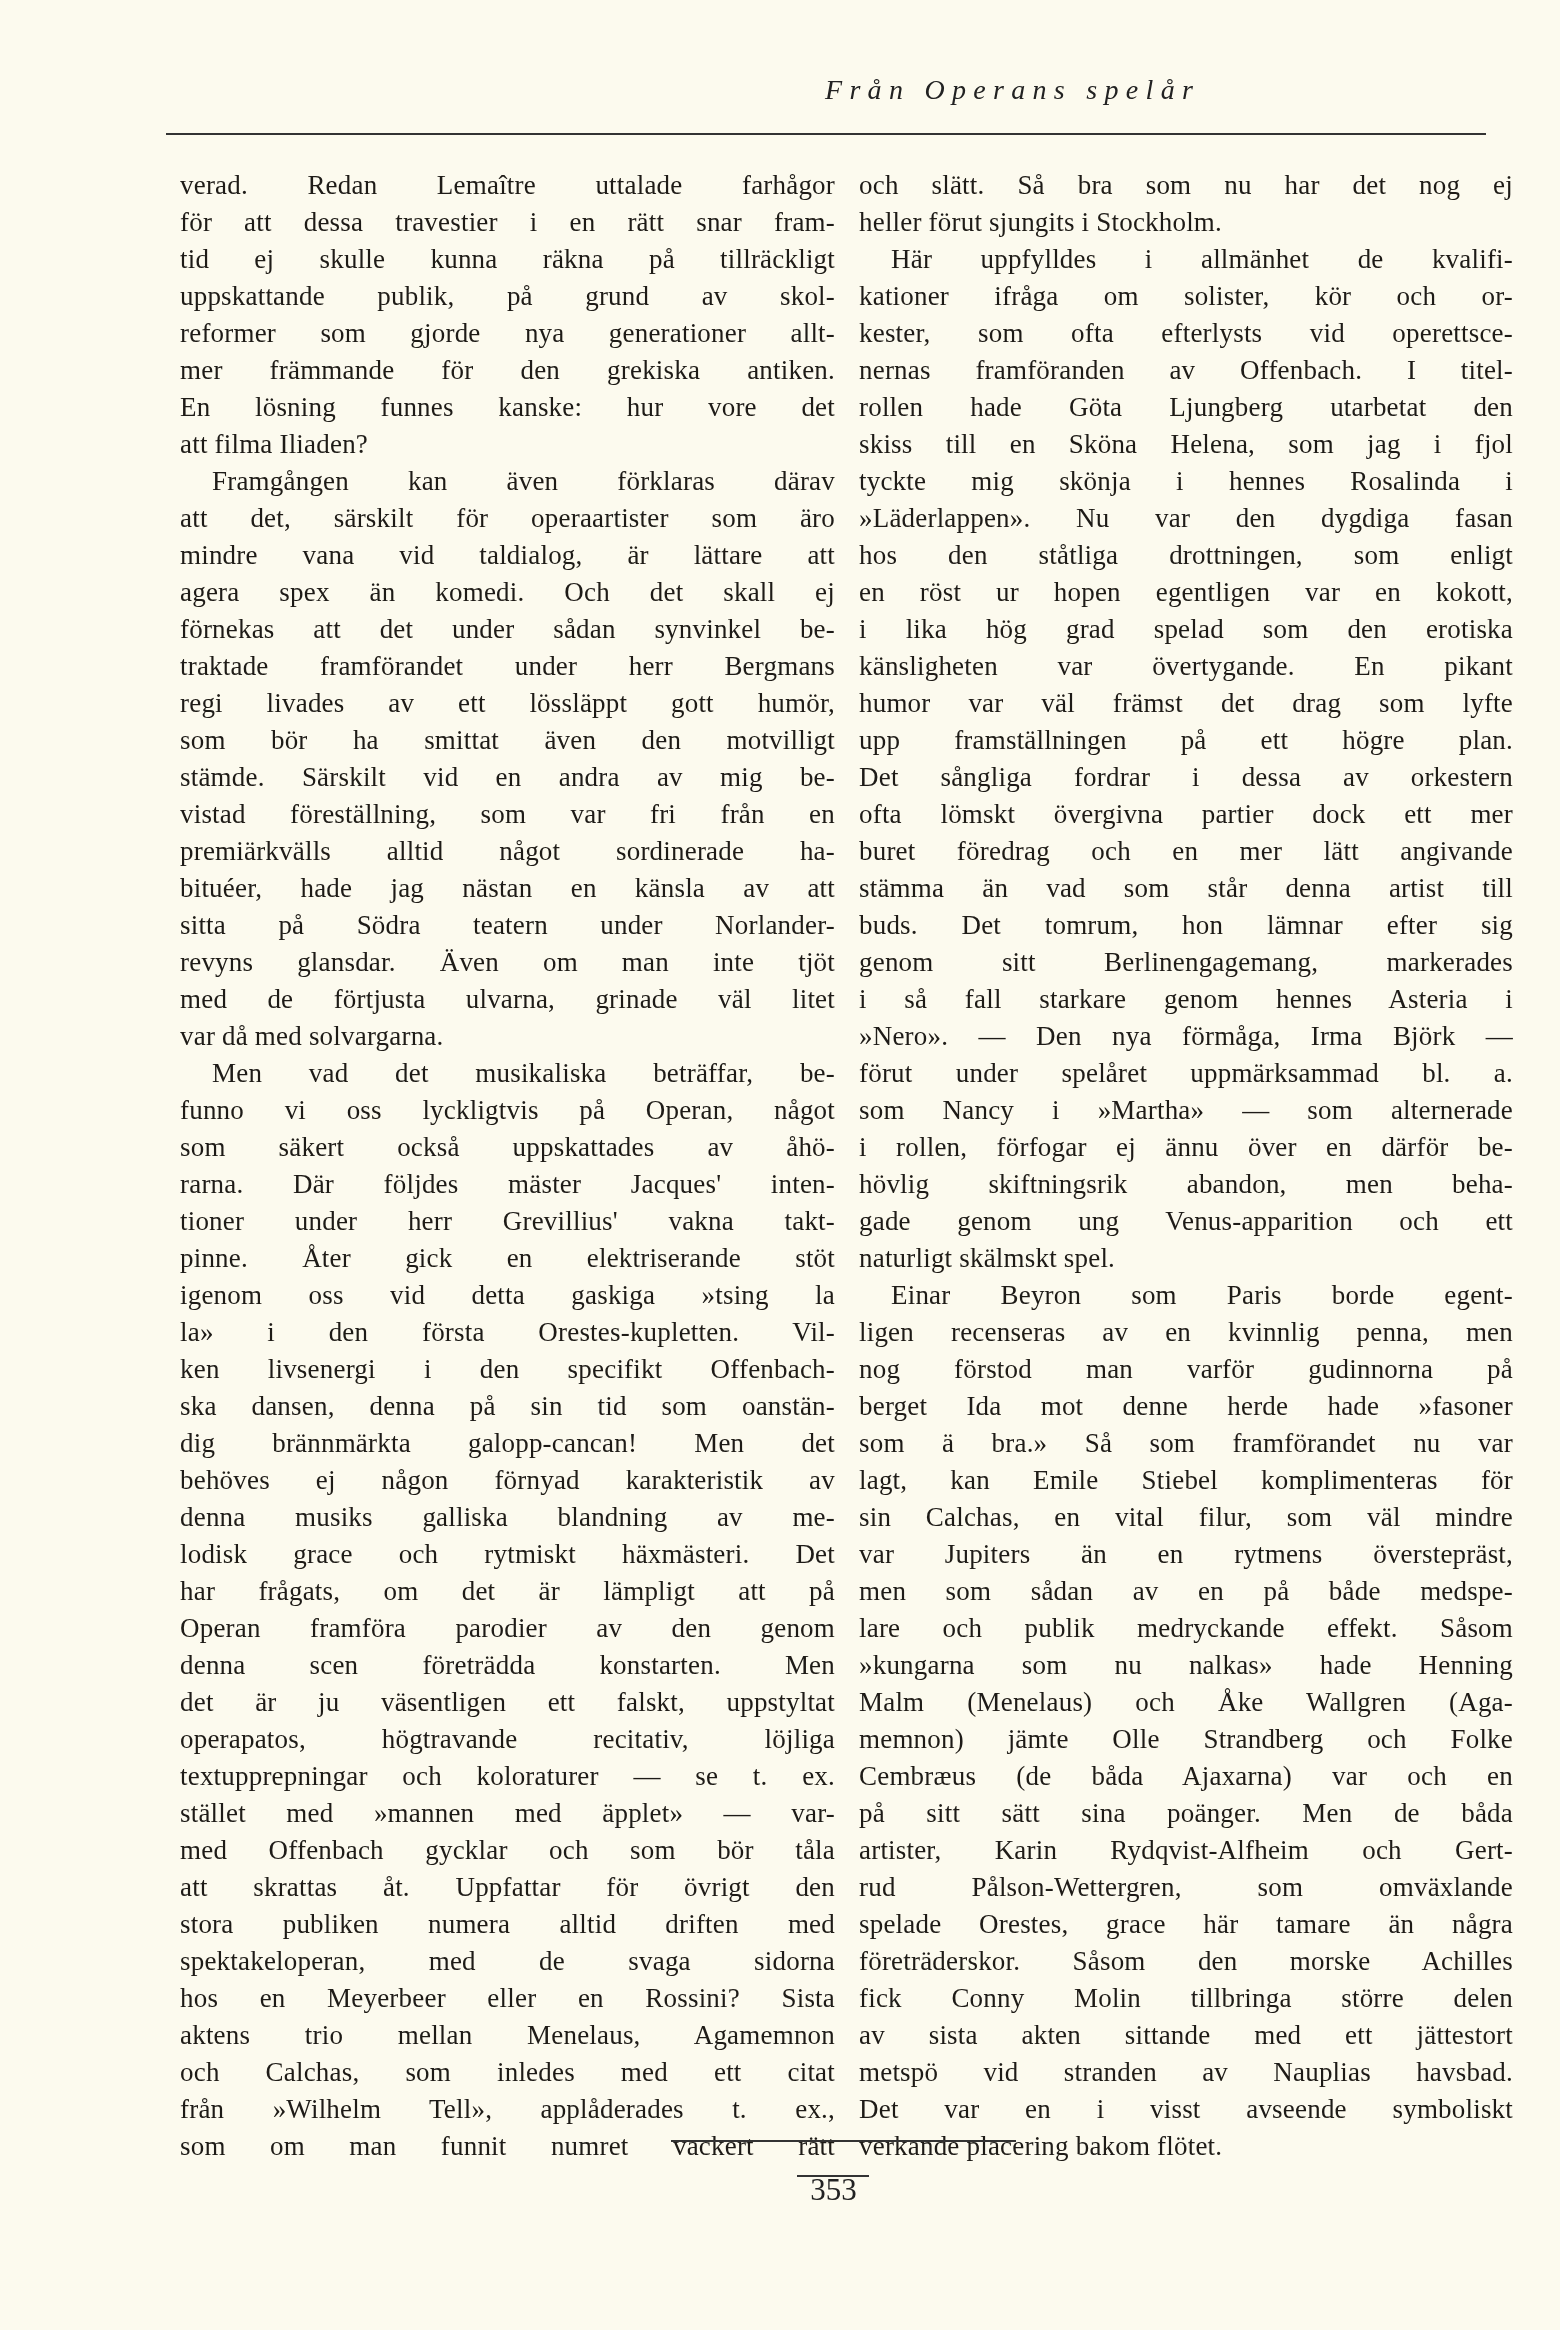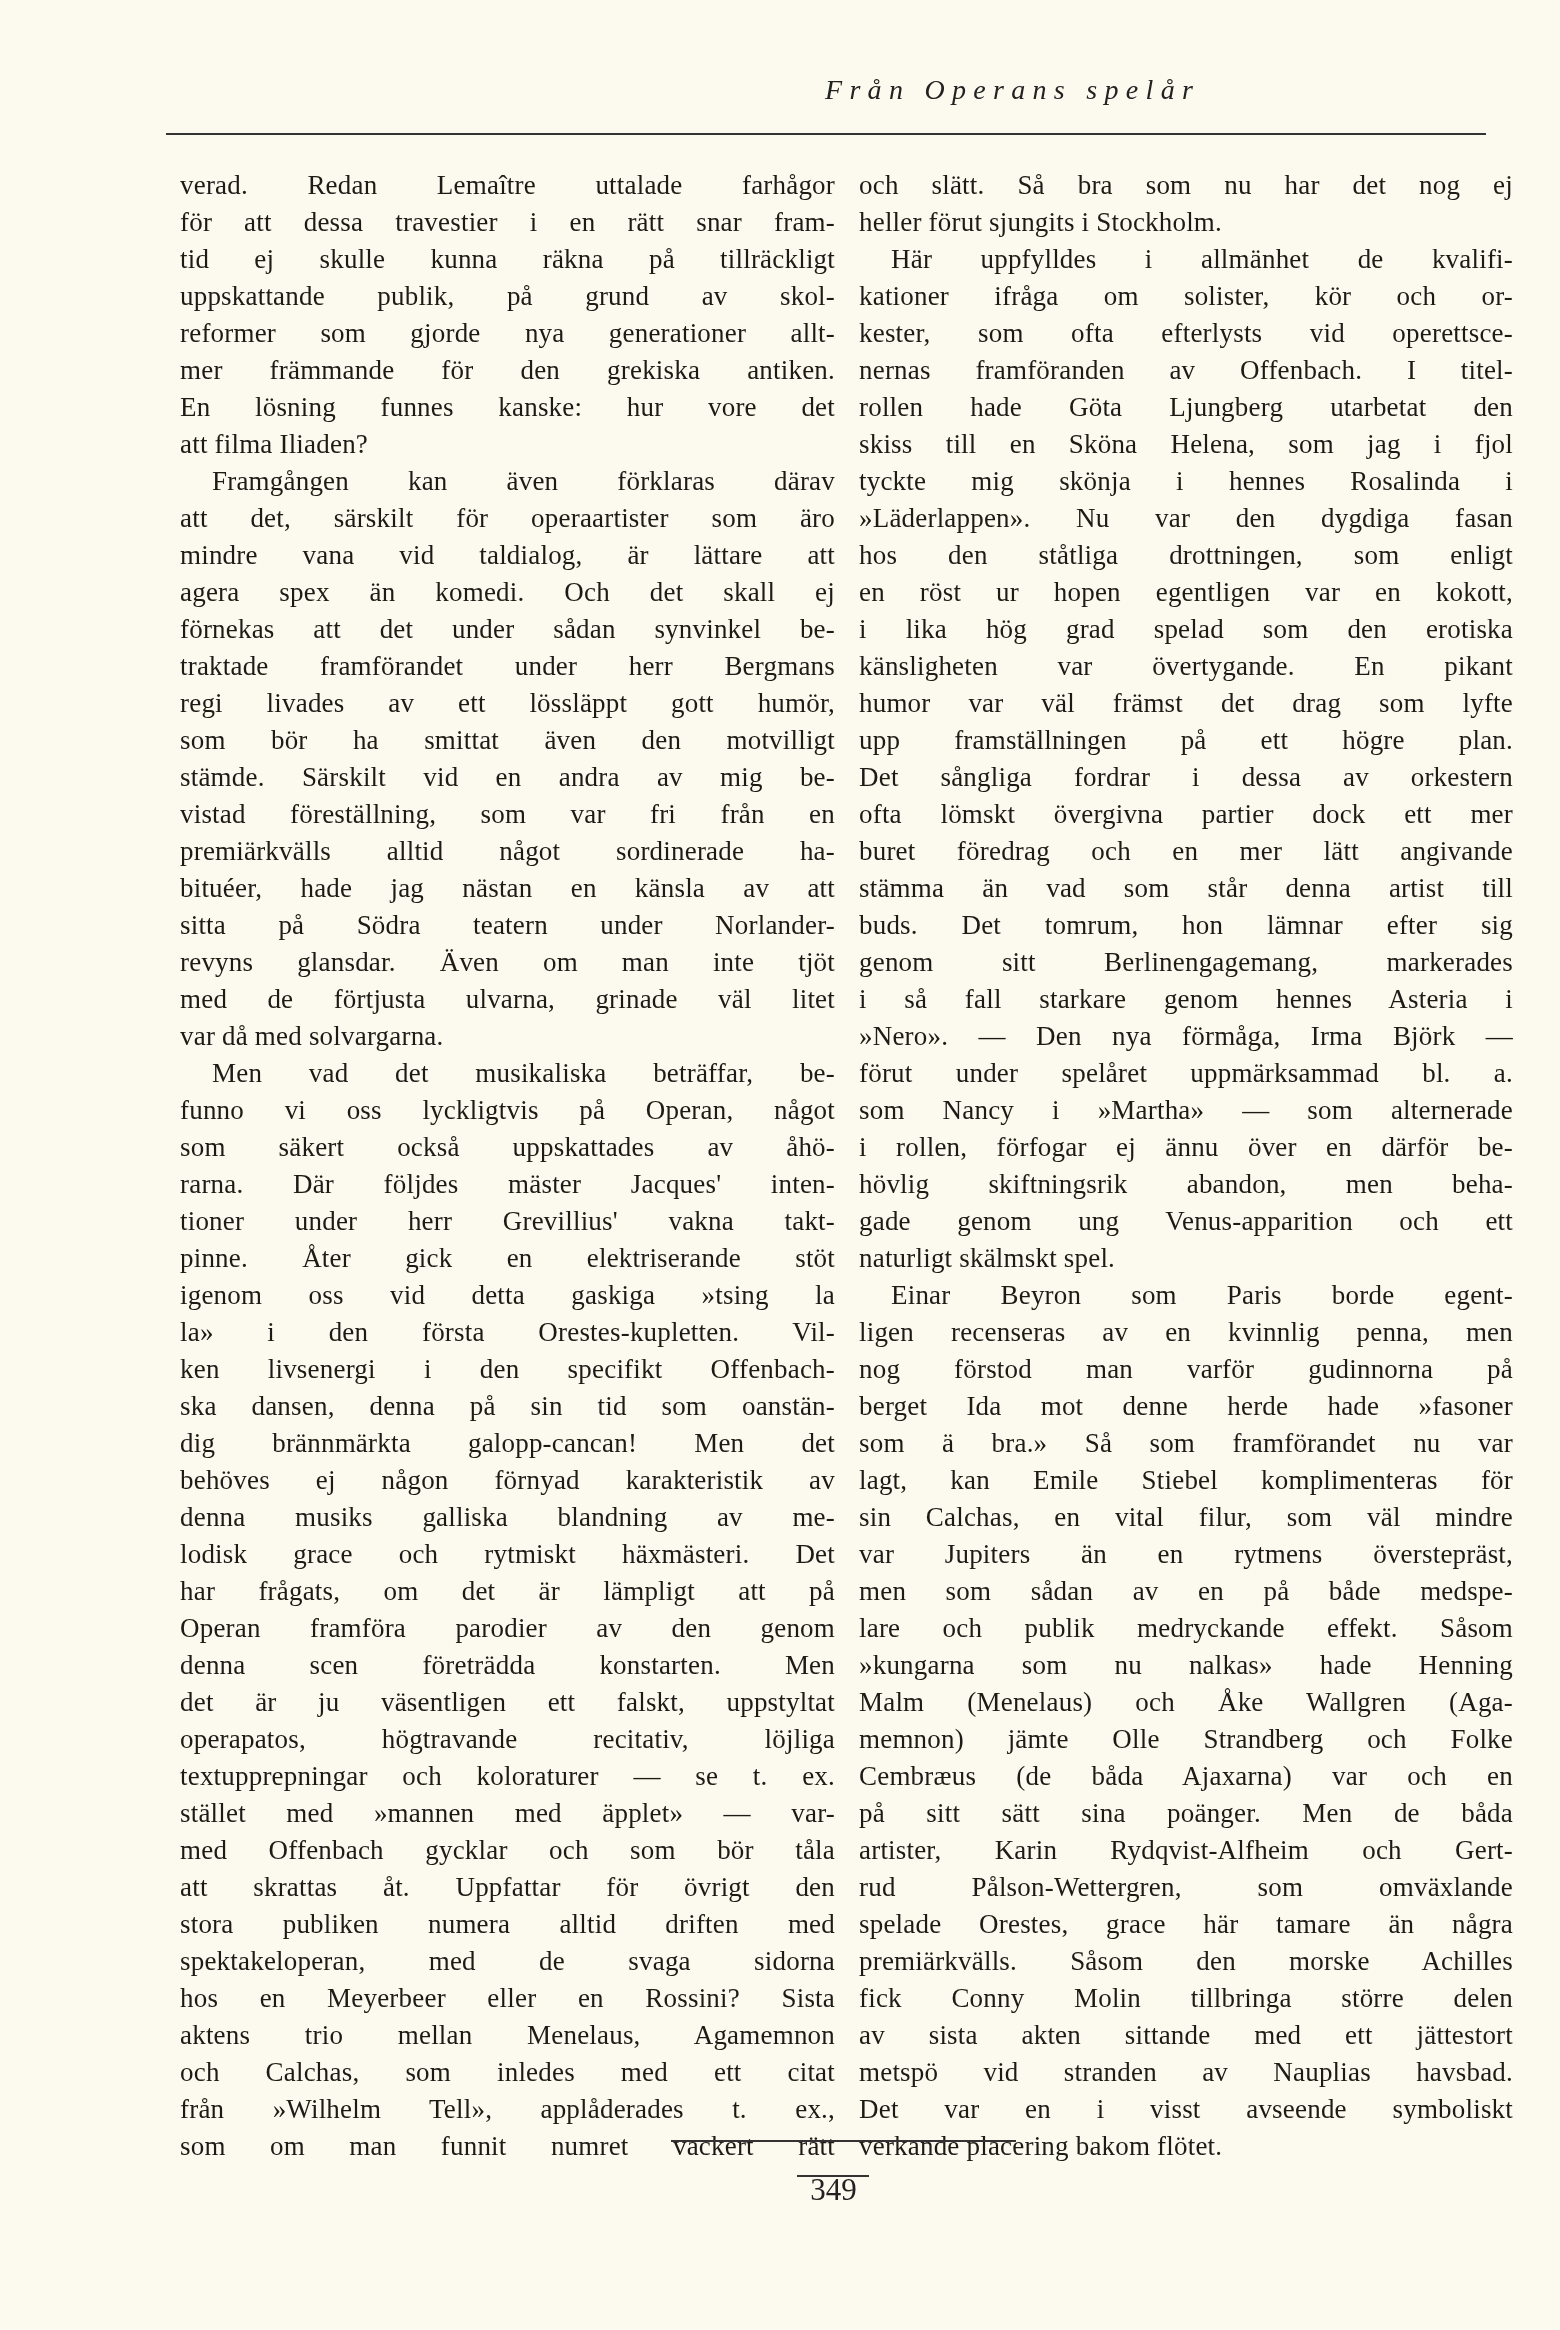--- a/index.html
+++ b/index.html
@@ -186,24 +186,24 @@
     <span class="line">men som sådan av en på både medspe-</span>
     <span class="line">lare och publik medryckande effekt. Såsom</span>
     <span class="line">»kungarna som nu nalkas» hade Henning</span>
     <span class="line">Malm (Menelaus) och Åke Wallgren (Aga-</span>
     <span class="line">memnon) jämte Olle Strandberg och Folke</span>
     <span class="line">Cembræus (de båda Ajaxarna) var och en</span>
     <span class="line">på sitt sätt sina poänger. Men de båda</span>
     <span class="line">artister, Karin Rydqvist-Alfheim och Gert-</span>
     <span class="line">rud Pålson-Wettergren, som omväxlande</span>
     <span class="line">spelade Orestes, grace här tamare än några</span>
-    <span class="line">premiärkvälls. Såsom den morske Achilles</span>
+    <span class="line">företräderskor. Såsom den morske Achilles</span>
     <span class="line">fick Conny Molin tillbringa större delen</span>
     <span class="line">av sista akten sittande med ett jättestort</span>
     <span class="line">metspö vid stranden av Nauplias havsbad.</span>
     <span class="line">Det var en i visst avseende symboliskt</span>
     <span class="line last">verkande placering bakom flötet.</span>
   </div>
 
 <div class="footer-rule"></div>
 <div class="page-number-overline"></div>
-<div class="page-number">349</div>
+<div class="page-number">353</div>
 
 
 </body></html>

